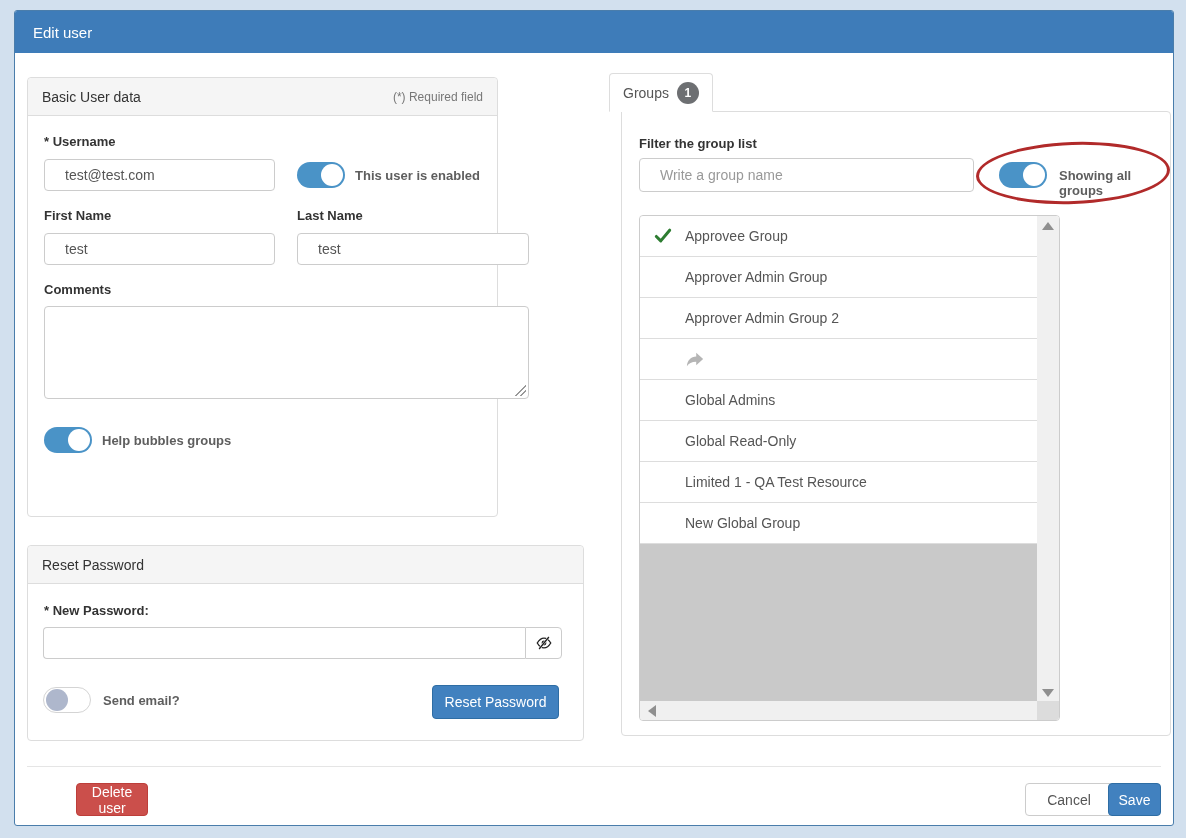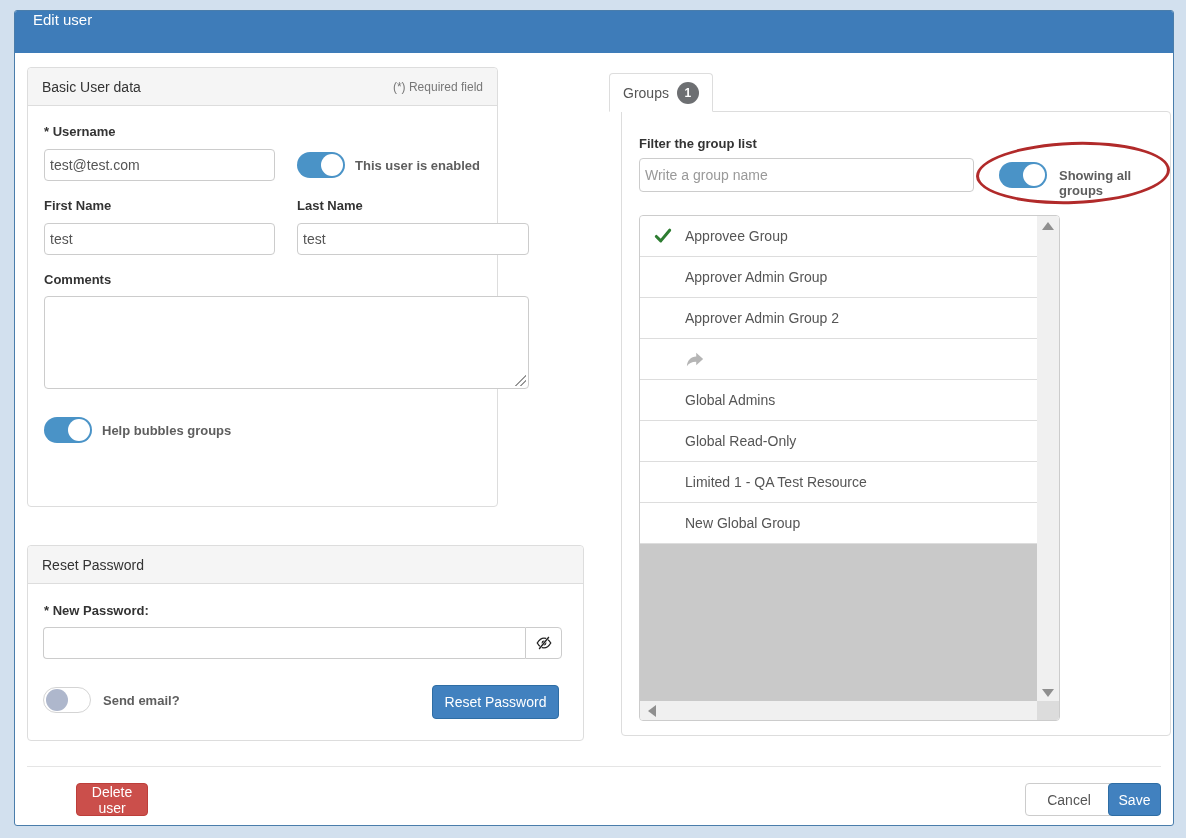--- a/index.html
+++ b/index.html
@@ -10,41 +10,41 @@
     font-size:13px; color:#333;
     position:relative; overflow:hidden;
   }
   .modal {
     position:absolute; left:14px; top:10px; width:1160px; height:816px;
     background:#fff; border:1px solid #4a7dab; border-radius:3px;
   }
   .modal-header {
     position:absolute; left:0; top:0; right:0; height:42px;
     background:#3e7cb9; color:#fff; font-size:15px;
-    display:flex; padding-left:18px;
+    display:flex; align-items:center; padding-left:18px;
     border-radius:2px 2px 0 0;
   }
   
   .card {
     position:absolute; background:#fff;
     border:1px solid #ddd; border-radius:4px;
   }
   .card-head {
     height:38px; background:#f5f5f5; border-bottom:1px solid #ddd;
     border-radius:4px 4px 0 0;
     display:flex; align-items:center; justify-content:space-between;
     padding:0 14px; font-size:14px; color:#333;
   }
   .card-head .note { font-size:12px; color:#777; }
-  #card-basic { left:12px; top:56px; width:471px; height:440px; }
+  #card-basic { left:12px; top:66px; width:471px; height:440px; }
   #card-reset { left:12px; top:534px; width:557px; height:196px; }
   .fld-label { position:absolute; font-weight:bold; font-size:13px; color:#333; }
   .txt {
     border:1px solid #ccc; border-radius:4px; background:#fff;
-    font-family:inherit; font-size:14px; color:#555; padding:0 5px;
+    font-family:inherit; font-size:14px; color:#555; padding:0 20px;
     outline:none; position:absolute; height:32px;
   }
   .txt::placeholder { color:#999; }
   textarea.txt { resize:none; padding:6px 10px; }
   .resize-grip {
     position:absolute; width:11px; height:11px; pointer-events:none;
     background:
       linear-gradient(135deg, transparent 0 50%, #999 50% 57%, transparent 57% 72%, #999 72% 79%, transparent 79%);
   }
   

